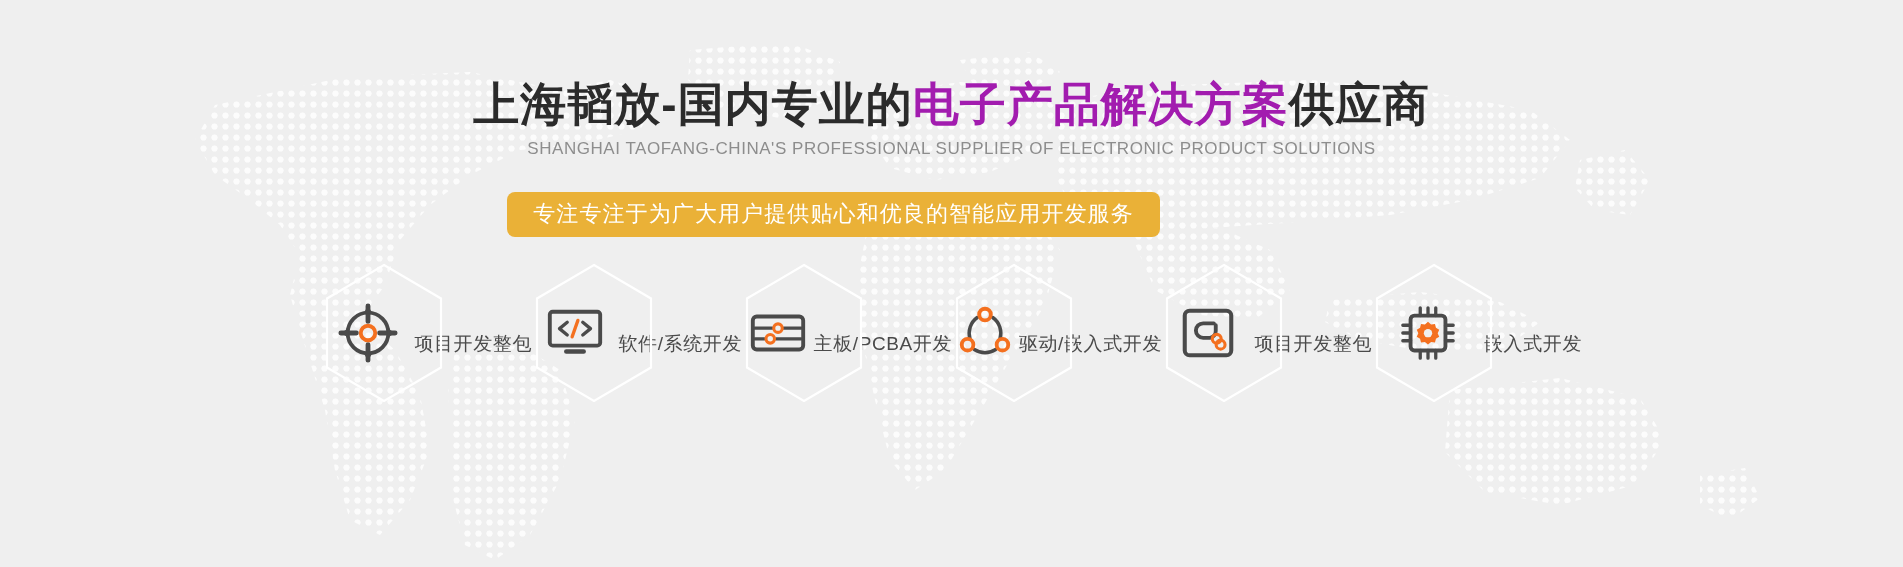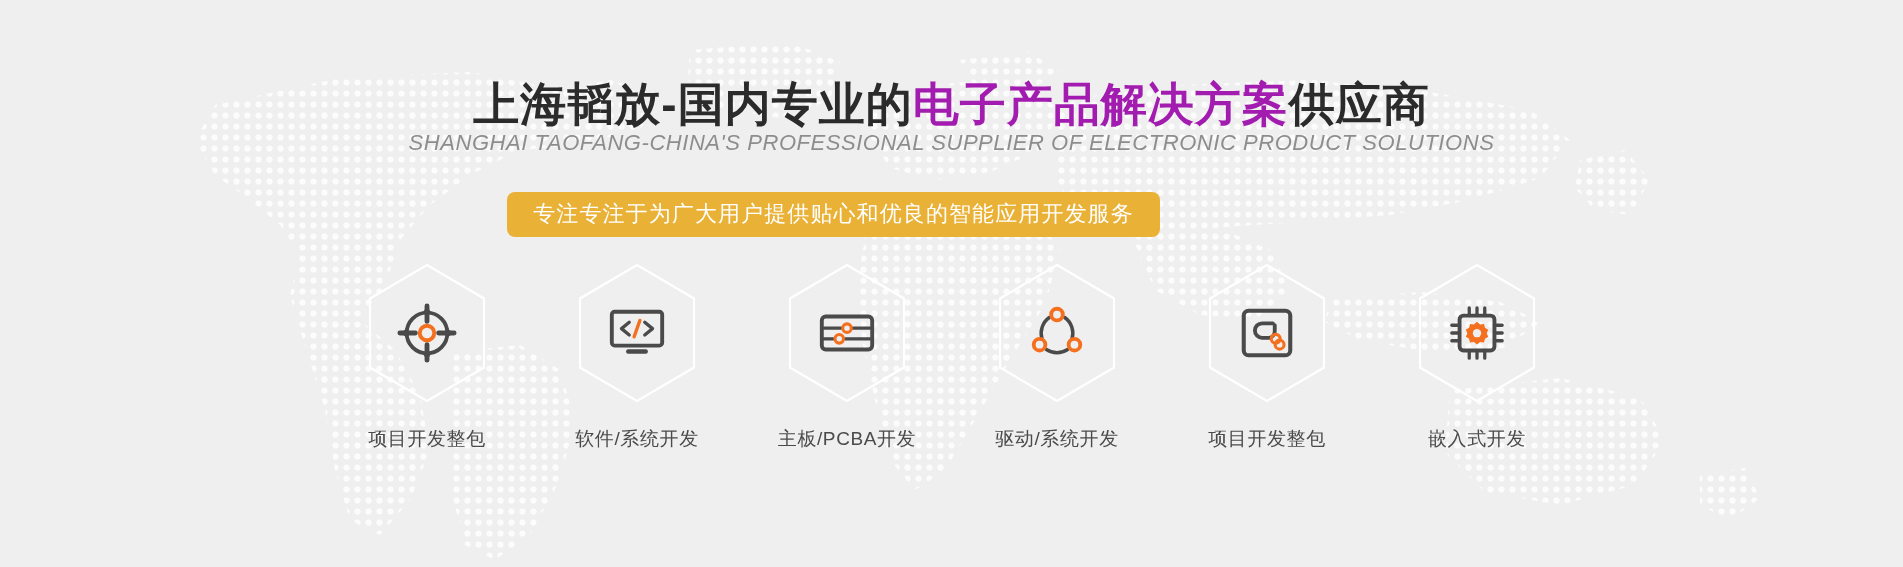--- a/index.html
+++ b/index.html
@@ -41,25 +41,25 @@
     font-size:46px;
     font-weight:bold;
     letter-spacing:1px;
     color:#2b2b2b;
     line-height:1.08;
     white-space:nowrap;
   }
   .main-title .hl{ color:#a21caf; }
 
   .sub-title{
-    font-size:22px;
+    margin-top:9px;
+    font-size:17px;
     letter-spacing:.55px;
     color:#8d8d8d;
     white-space:nowrap;
-    font-style:italic;
   }
 
   .tagline-wrap{
     position:absolute;
     left:0; top:192px;
     width:1667px;
     text-align:center;
   }
   .tagline{
     display:inline-block;
@@ -78,21 +78,20 @@
     position:absolute;
     left:322px; top:262px;
     width:1260px;
     display:flex;
     justify-content:space-between;
     align-items:flex-start;
   }
   .feature{
     width:210px;
     display:flex;
-    flex-direction:column;
     align-items:center;
   }
   .hex{
     position:relative;
     width:124px; height:142px;
     display:flex; align-items:center; justify-content:center;
   }
   .hex > svg.hex-outline{
     position:absolute; left:0; top:0;
     width:124px; height:142px;
@@ -232,21 +231,21 @@
           </svg>
           <svg class="glyph" viewBox="0 0 64 64">
             <path d="M16.5 38 A20 20 0 0 1 24 16" fill="none" stroke="#4a4a4a" stroke-width="3.6" stroke-linecap="round"></path>
             <path d="M40 16 A20 20 0 0 1 47.5 38" fill="none" stroke="#4a4a4a" stroke-width="3.6" stroke-linecap="round"></path>
             <path d="M21 49 A20 20 0 0 0 43 49" fill="none" stroke="#4a4a4a" stroke-width="3.6" stroke-linecap="round"></path>
             <circle cx="32" cy="13" r="6" fill="none" stroke="#f4701f" stroke-width="4"></circle>
             <circle cx="14" cy="44" r="6" fill="none" stroke="#f4701f" stroke-width="4"></circle>
             <circle cx="50" cy="44" r="6" fill="none" stroke="#f4701f" stroke-width="4"></circle>
           </svg>
         </div>
-        <div class="feature-label">驱动/系统开发</div>
+        <div class="feature-label">驱动/嵌入式开发</div>
       </div>
 
       <div class="feature">
         <div class="hex">
           <svg class="hex-outline" viewBox="0 0 124 142">
             <polygon points="62,3 119,36.5 119,105.5 62,139 5,105.5 5,36.5" fill="none" stroke="#ffffff" stroke-width="2.2"></polygon>
           </svg>
           <svg class="glyph" viewBox="0 0 64 64">
             <rect x="8" y="9" width="48" height="46" rx="5" fill="none" stroke="#4a4a4a" stroke-width="4.2"></rect>
             <path d="M38 22 L27 22 A7.5 7.5 0 0 0 27 37 L34 37 A7 7 0 0 0 40 30 L40 24" fill="none" stroke="#4a4a4a" stroke-width="4" stroke-linecap="round" stroke-linejoin="round"></path>

